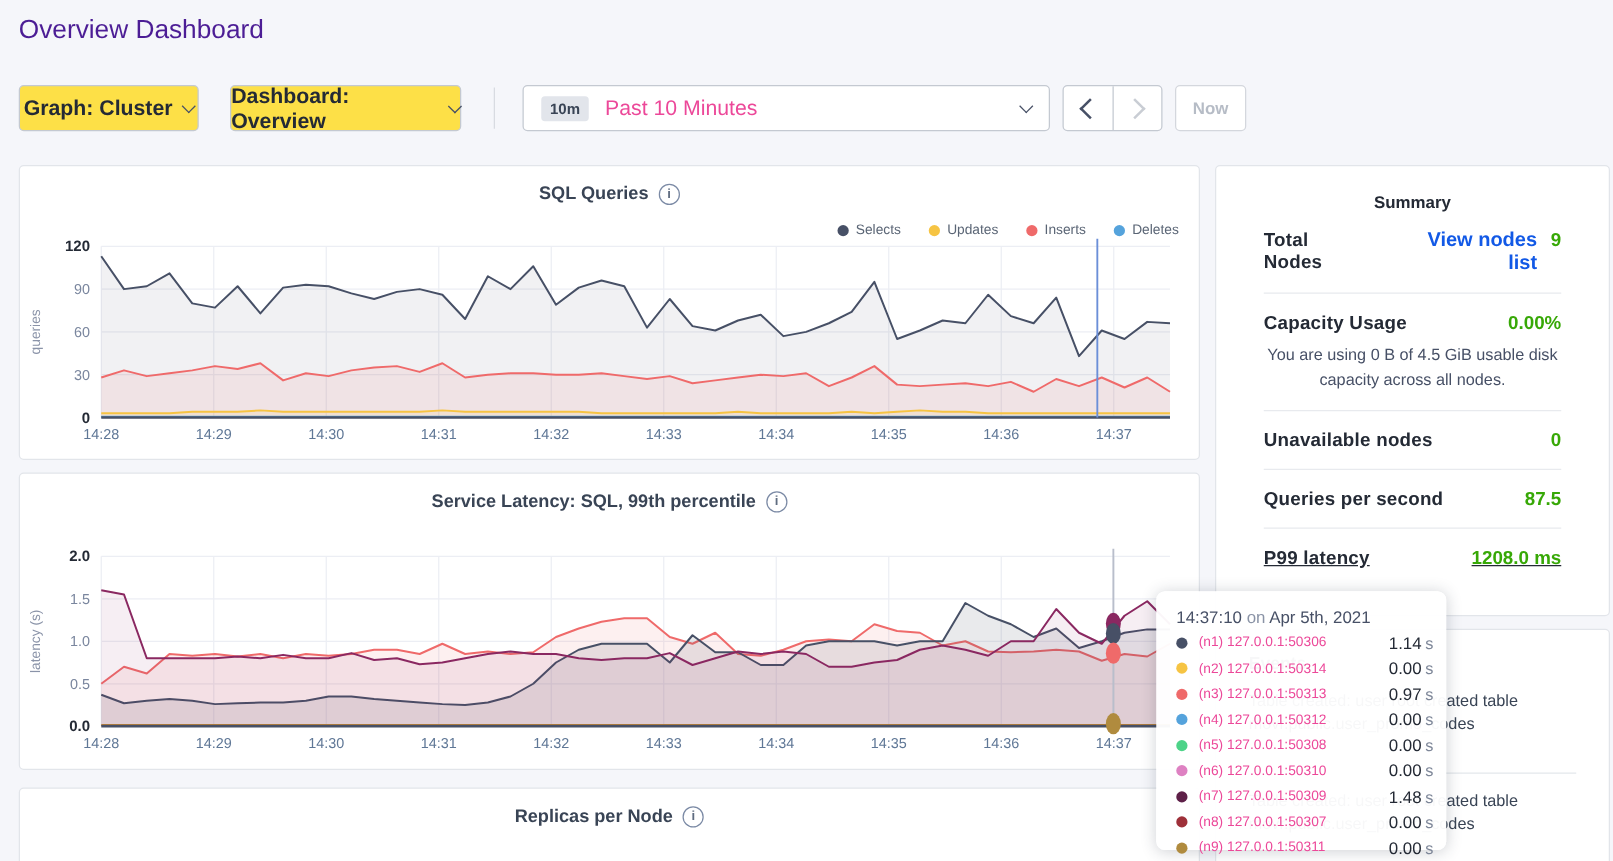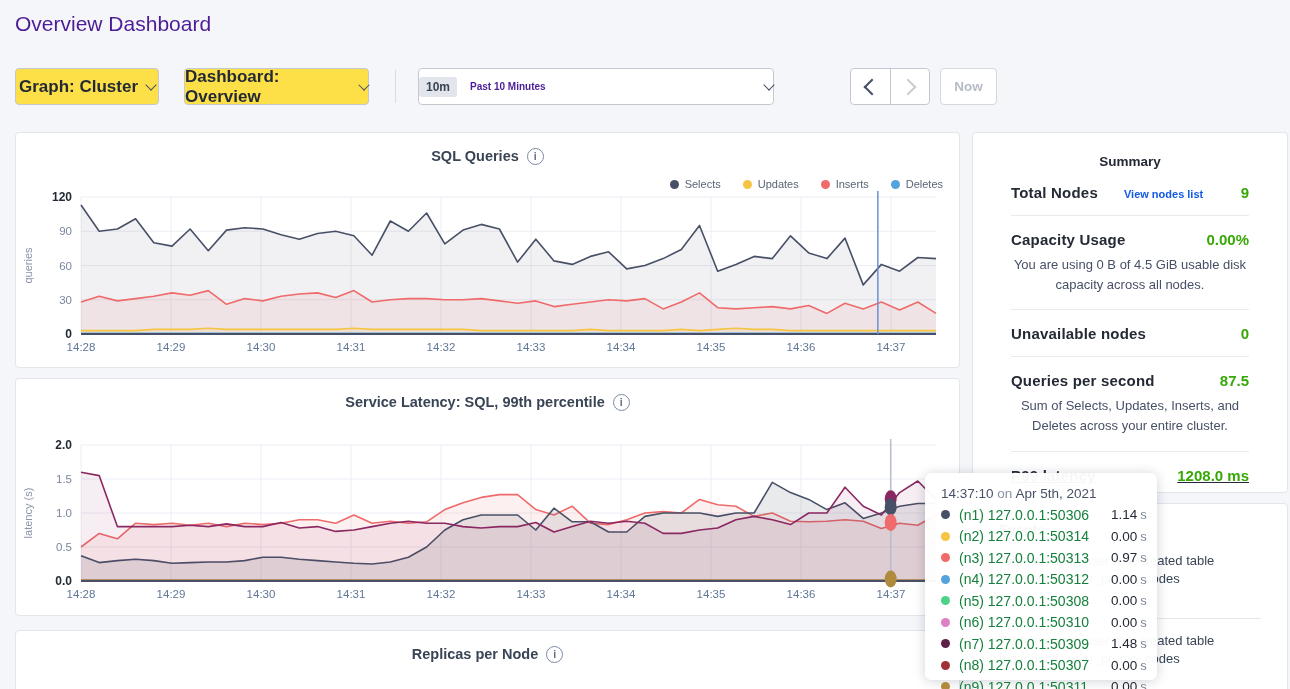--- a/index.html
+++ b/index.html
@@ -20,25 +20,25 @@
   }
   #graph-btn{left:15px;width:144px;}
   #dash-btn{left:184px;width:185px;}
   .chev{display:inline-block;width:7px;height:7px;border-right:1.6px solid #475066;border-bottom:1.6px solid #475066;}
   .chev.down{transform:rotate(45deg);margin-top:-4px;}
   .chev.big{width:10px;height:10px;border-width:2.4px;}
   .chev.left{transform:rotate(135deg);margin-left:4px;}
   .chev.right{transform:rotate(-45deg);margin-right:4px;}
   #toolbar-sep{left:395px;top:70px;width:1px;height:33px;background:#d8dbe1;}
   #time-picker{
-    left:418px;top:68px;width:356px;height:37px;background:#fff;border:1px solid #c4c9d1;border-radius:4px;
-    display:flex;align-items:center;box-sizing:border-box;padding:0 0;cursor:pointer;
+    left:418px;top:68px;width:422px;height:37px;background:#fff;border:1px solid #c4c9d1;border-radius:4px;
+    display:flex;align-items:center;box-sizing:border-box;padding:0 14px;cursor:pointer;
   }
   #time-badge{background:#e2e5eb;color:#394455;font-size:12px;font-weight:700;padding:3px 7px;border-radius:3px;}
-  #time-label{font-size:10px;font-weight:700;color:#4c1d95;margin-left:13px;}
+  #time-label{font-size:17px;font-weight:400;color:#ec4899;margin-left:13px;}
   #time-chev{margin-left:auto;}
   #nav-group{left:850px;top:68px;width:80px;height:37px;background:#fff;border:1px solid #c4c9d1;border-radius:4px;display:flex;box-sizing:border-box;}
   .nav-btn{flex:1;display:flex;align-items:center;justify-content:center;cursor:pointer;}
   #nav-prev{border-right:1px solid #c4c9d1;color:#242a35;}
   #nav-next{color:#c9cdd4;}
   #nav-next .chev{border-color:#c9cdd4;}
   #now-btn{
     left:940px;top:68px;width:57px;height:37px;background:#fff;border:1px solid #d4d7dd;border-radius:4px;
     display:flex;align-items:center;justify-content:center;font-size:13.5px;font-weight:700;color:#b6bcc6;box-sizing:border-box;
   }
@@ -63,41 +63,41 @@
   text.yt{fill:#7a869e;font-size:11.5px;font-family:"Liberation Sans",sans-serif;}
   text.yt.bold{fill:#242a35;font-weight:700;font-size:12px;}
   text.axis-title{fill:#8a93a8;font-size:11px;}
   
   #summary-card{padding:0 38px;}
   #summary-title{text-align:center;font-size:13.5px;font-weight:700;margin-top:21px;color:#242a35;}
   .srow{border-bottom:1px solid #e8eaee;padding:15px 0 14px;}
   .srow:last-child{border-bottom:none;text-decoration:underline;}
   .srow-top{display:flex;align-items:baseline;gap:11px;}
   .srow-label{font-size:15px;font-weight:700;color:#242a35;letter-spacing:.2px;}
-  .srow-link{font-size:11px;font-weight:700;color:#1259e6;margin-left:15px;cursor:pointer;}
+  .srow-link{font-size:16px;font-weight:700;color:#1259e6;margin-left:15px;cursor:pointer;text-align:right;}
   .srow-value{margin-left:auto;font-size:15px;font-weight:700;color:#37a806;}
   .srow-desc{margin-top:7px;font-size:13px;line-height:1.55;color:#475066;text-align:center;}
   #summary-card .srow:first-of-type{margin-top:12px;}
   
   #events-title{font-size:14px;font-weight:700;color:#394455;}
   .event-line{font-size:13px;color:#394455;line-height:18px;}
   .event-item{margin-top:14px;}
   #events-divider{height:1px;background:#e4e7ec;margin:30px 0 0;}
   #events-card .event-item:last-child{margin-top:13px;}
   
   #chart-tooltip{
     left:925px;top:473px;width:232px;height:207px;background:rgba(255,255,255,0.96);
     border-radius:7px;box-shadow:0 1px 12px rgba(40,50,70,0.22);z-index:50;
     padding:13px 16px 12px;box-sizing:border-box;
   }
   #tooltip-time-line{font-size:13.5px;color:#475066;}
   #tooltip-time-line .on{color:#8a93a6;}
   .tt-row{display:flex;align-items:center;margin-top:5.5px;}
   .tt-dot{width:9px;height:9px;border-radius:50%;flex:none;margin-right:9px;}
-  .tt-node{font-size:14px;color:#15803d;flex:none;width:146px;}
+  .tt-node{font-size:11px;color:#ec4899;flex:none;width:146px;}
   .tt-val{font-size:13.5px;font-weight:400;color:#242a35;margin-left:6px;}
   .tt-unit{font-size:13px;color:#7d8698;margin-left:3px;}
 </style>
 </head>
 <body>
 
 <div class="abs" id="page-title">Overview Dashboard</div>
 
 <div class="abs tool-btn" id="graph-btn">
   <span>Graph: Cluster</span>
@@ -271,21 +271,20 @@
       <span class="srow-label">Unavailable nodes</span>
       <span class="srow-value">0</span>
     </div>
   </div>
 
   <div class="srow">
     <div class="srow-top">
       <span class="srow-label">Queries per second</span>
       <span class="srow-value">87.5</span>
     </div>
-    <div class="srow-desc">Sum of Selects, Updates, Inserts, and Deletes across your entire cluster.</div>
   </div>
 
   <div class="srow">
     <div class="srow-top">
       <span class="srow-label">P99 latency</span>
       <span class="srow-value">1208.0 ms</span>
     </div>
   </div>
 </div>
 

